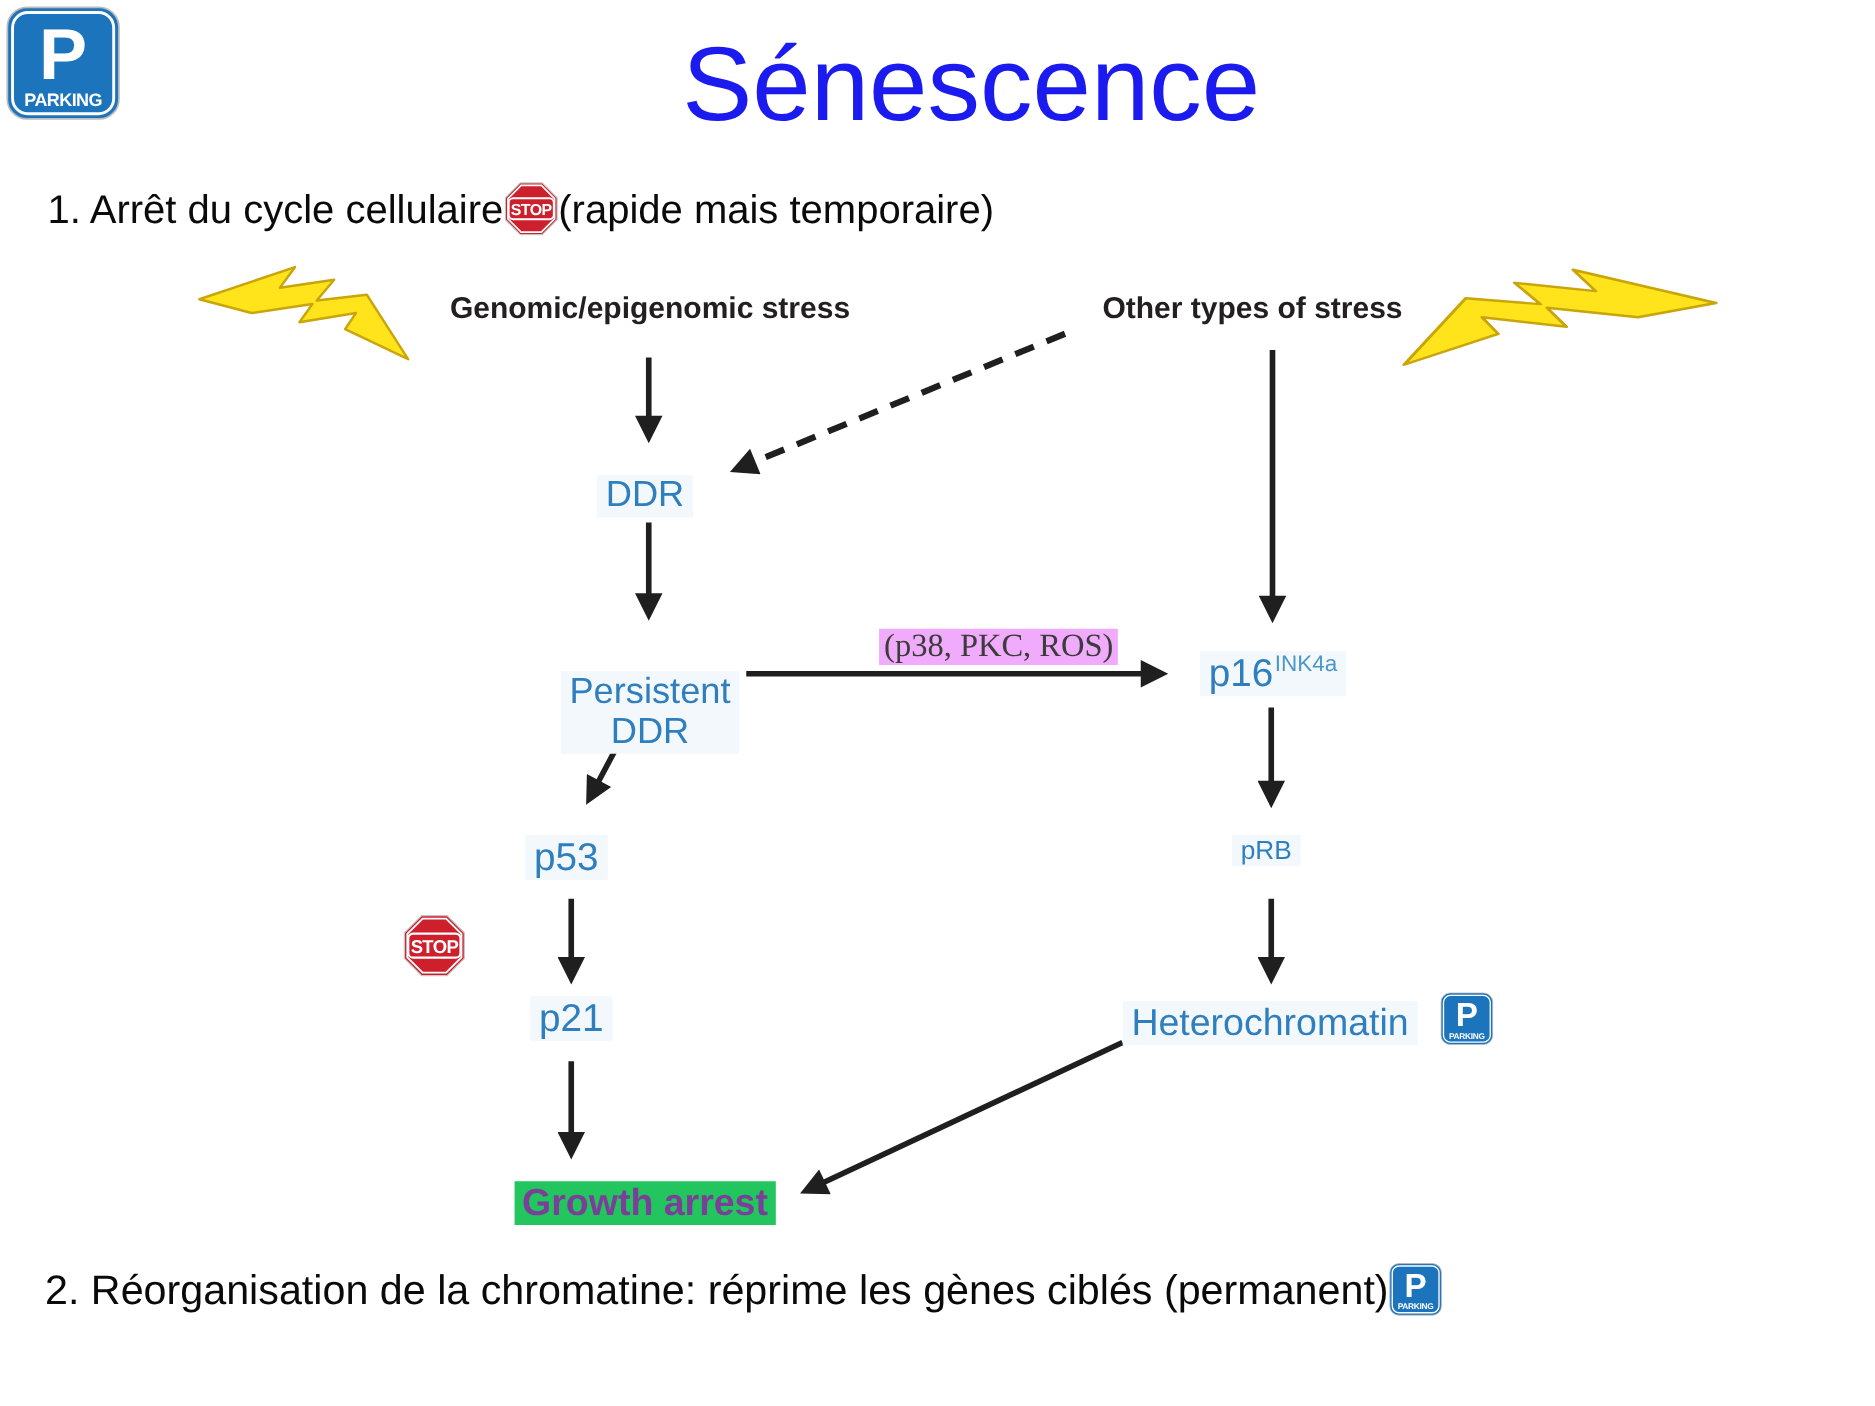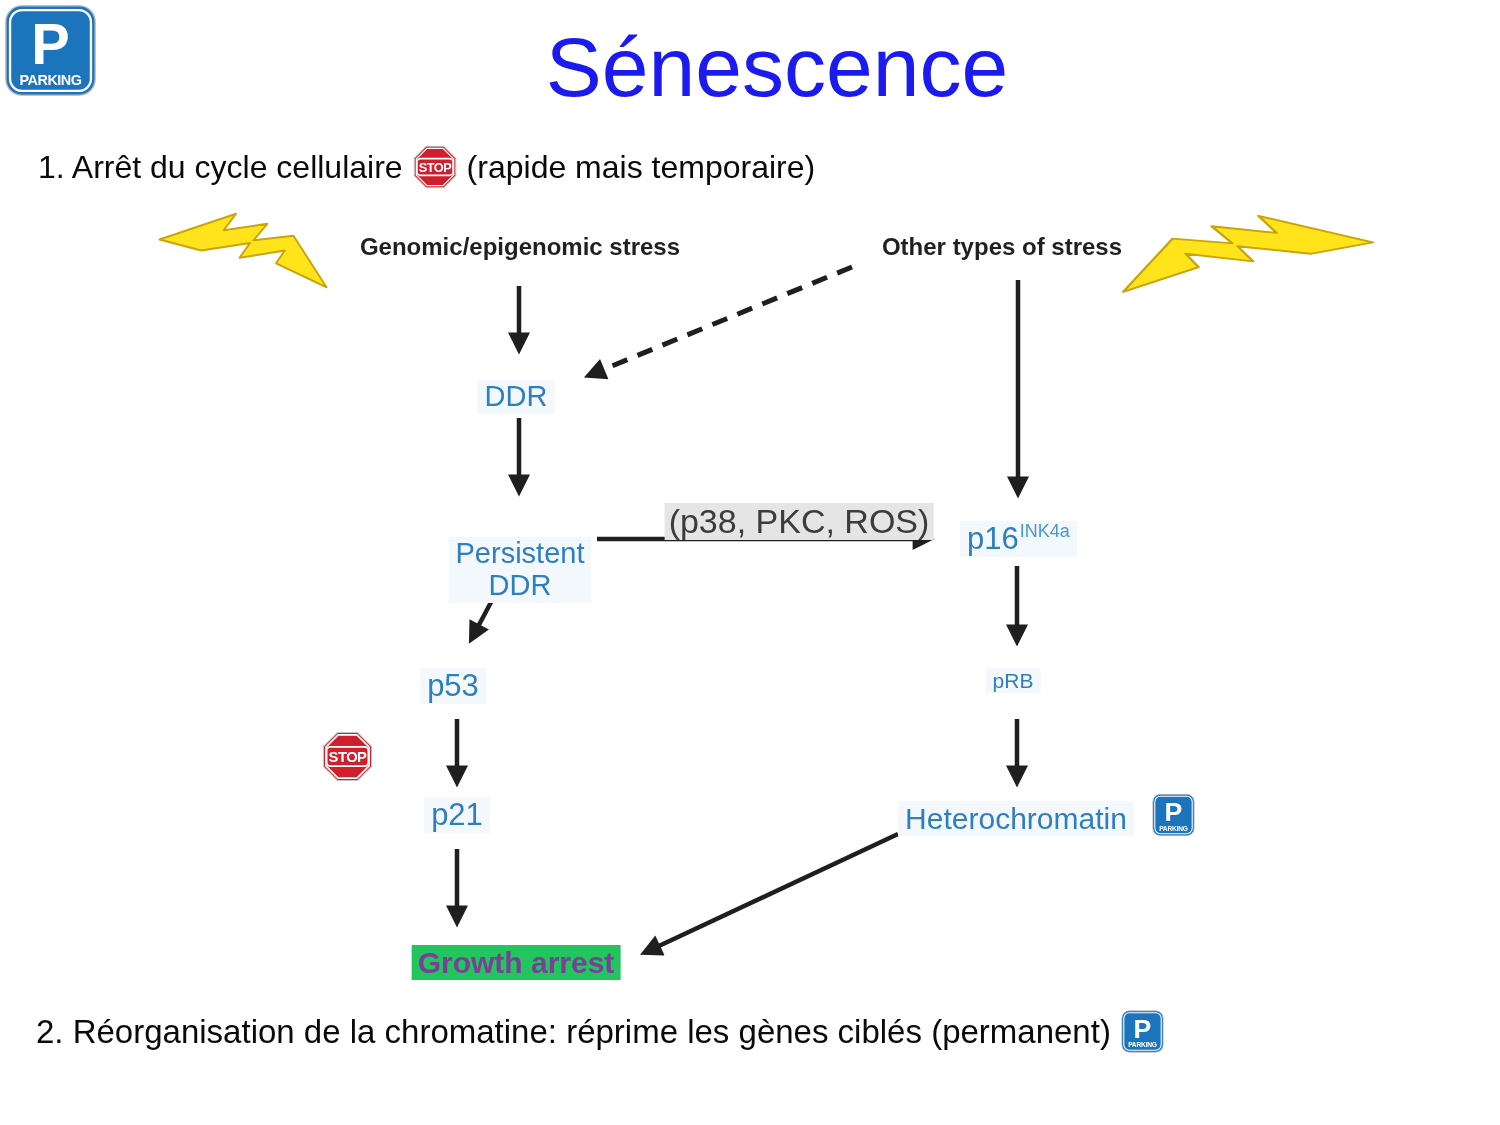--- a/index.html
+++ b/index.html
@@ -5,28 +5,28 @@
   html,body{margin:0;padding:0;background:#ffffff;}
   .slide{
     position:relative;width:1500px;height:1125px;background:#ffffff;overflow:hidden;
     font-family:"Liberation Sans", sans-serif;color:#0a0a0a;
   }
   .abs{position:absolute;}
   .ctr{transform:translateX(-50%);}
   
   .title{top:25px;left:777px;font-size:84px;line-height:1;color:#1b1bf0;white-space:nowrap;text-align:right;}
   
-  .point{display:flex;align-items:center;gap:10px;white-space:nowrap;font-size:32px;color:#0a0a0a;}
+  .point{display:flex;align-items:center;white-space:nowrap;font-size:32px;color:#0a0a0a;}
   .point1{left:38px;top:145px;}
   .point2{left:36px;top:1008px;font-size:33px;text-align:center;}
   
   .lbl{white-space:nowrap;line-height:1.1;}
   .stress{font-weight:bold;font-size:24px;color:#231f20;}
   .blue{color:#2f7fbe;font-size:30px;background:#f3f8fc;padding:1px 7px;}
-  .kinases{font-size:34px;color:#3c3c3c;background:#e5e5e5;padding:0 4px;}
+  .kinases{font-size:26px;color:#3c3c3c;background:#f0abfc;padding:0 4px;font-family:Liberation Serif, serif;}
   .growth{font-weight:bold;font-size:30px;color:#7c3f99;background:#22c55e;padding:1px 6px;}
   .two-line span{display:block;text-align:center;}
   .p16sup{font-size:18px;position:relative;top:-12px;color:#4b97c9;padding-left:1px;}
   svg.overlay{position:absolute;left:0;top:0;pointer-events:none;}
   svg text{font-family:"Liberation Sans", sans-serif;}
 </style>
 </head>
 <body>
 
 <div class="slide">

